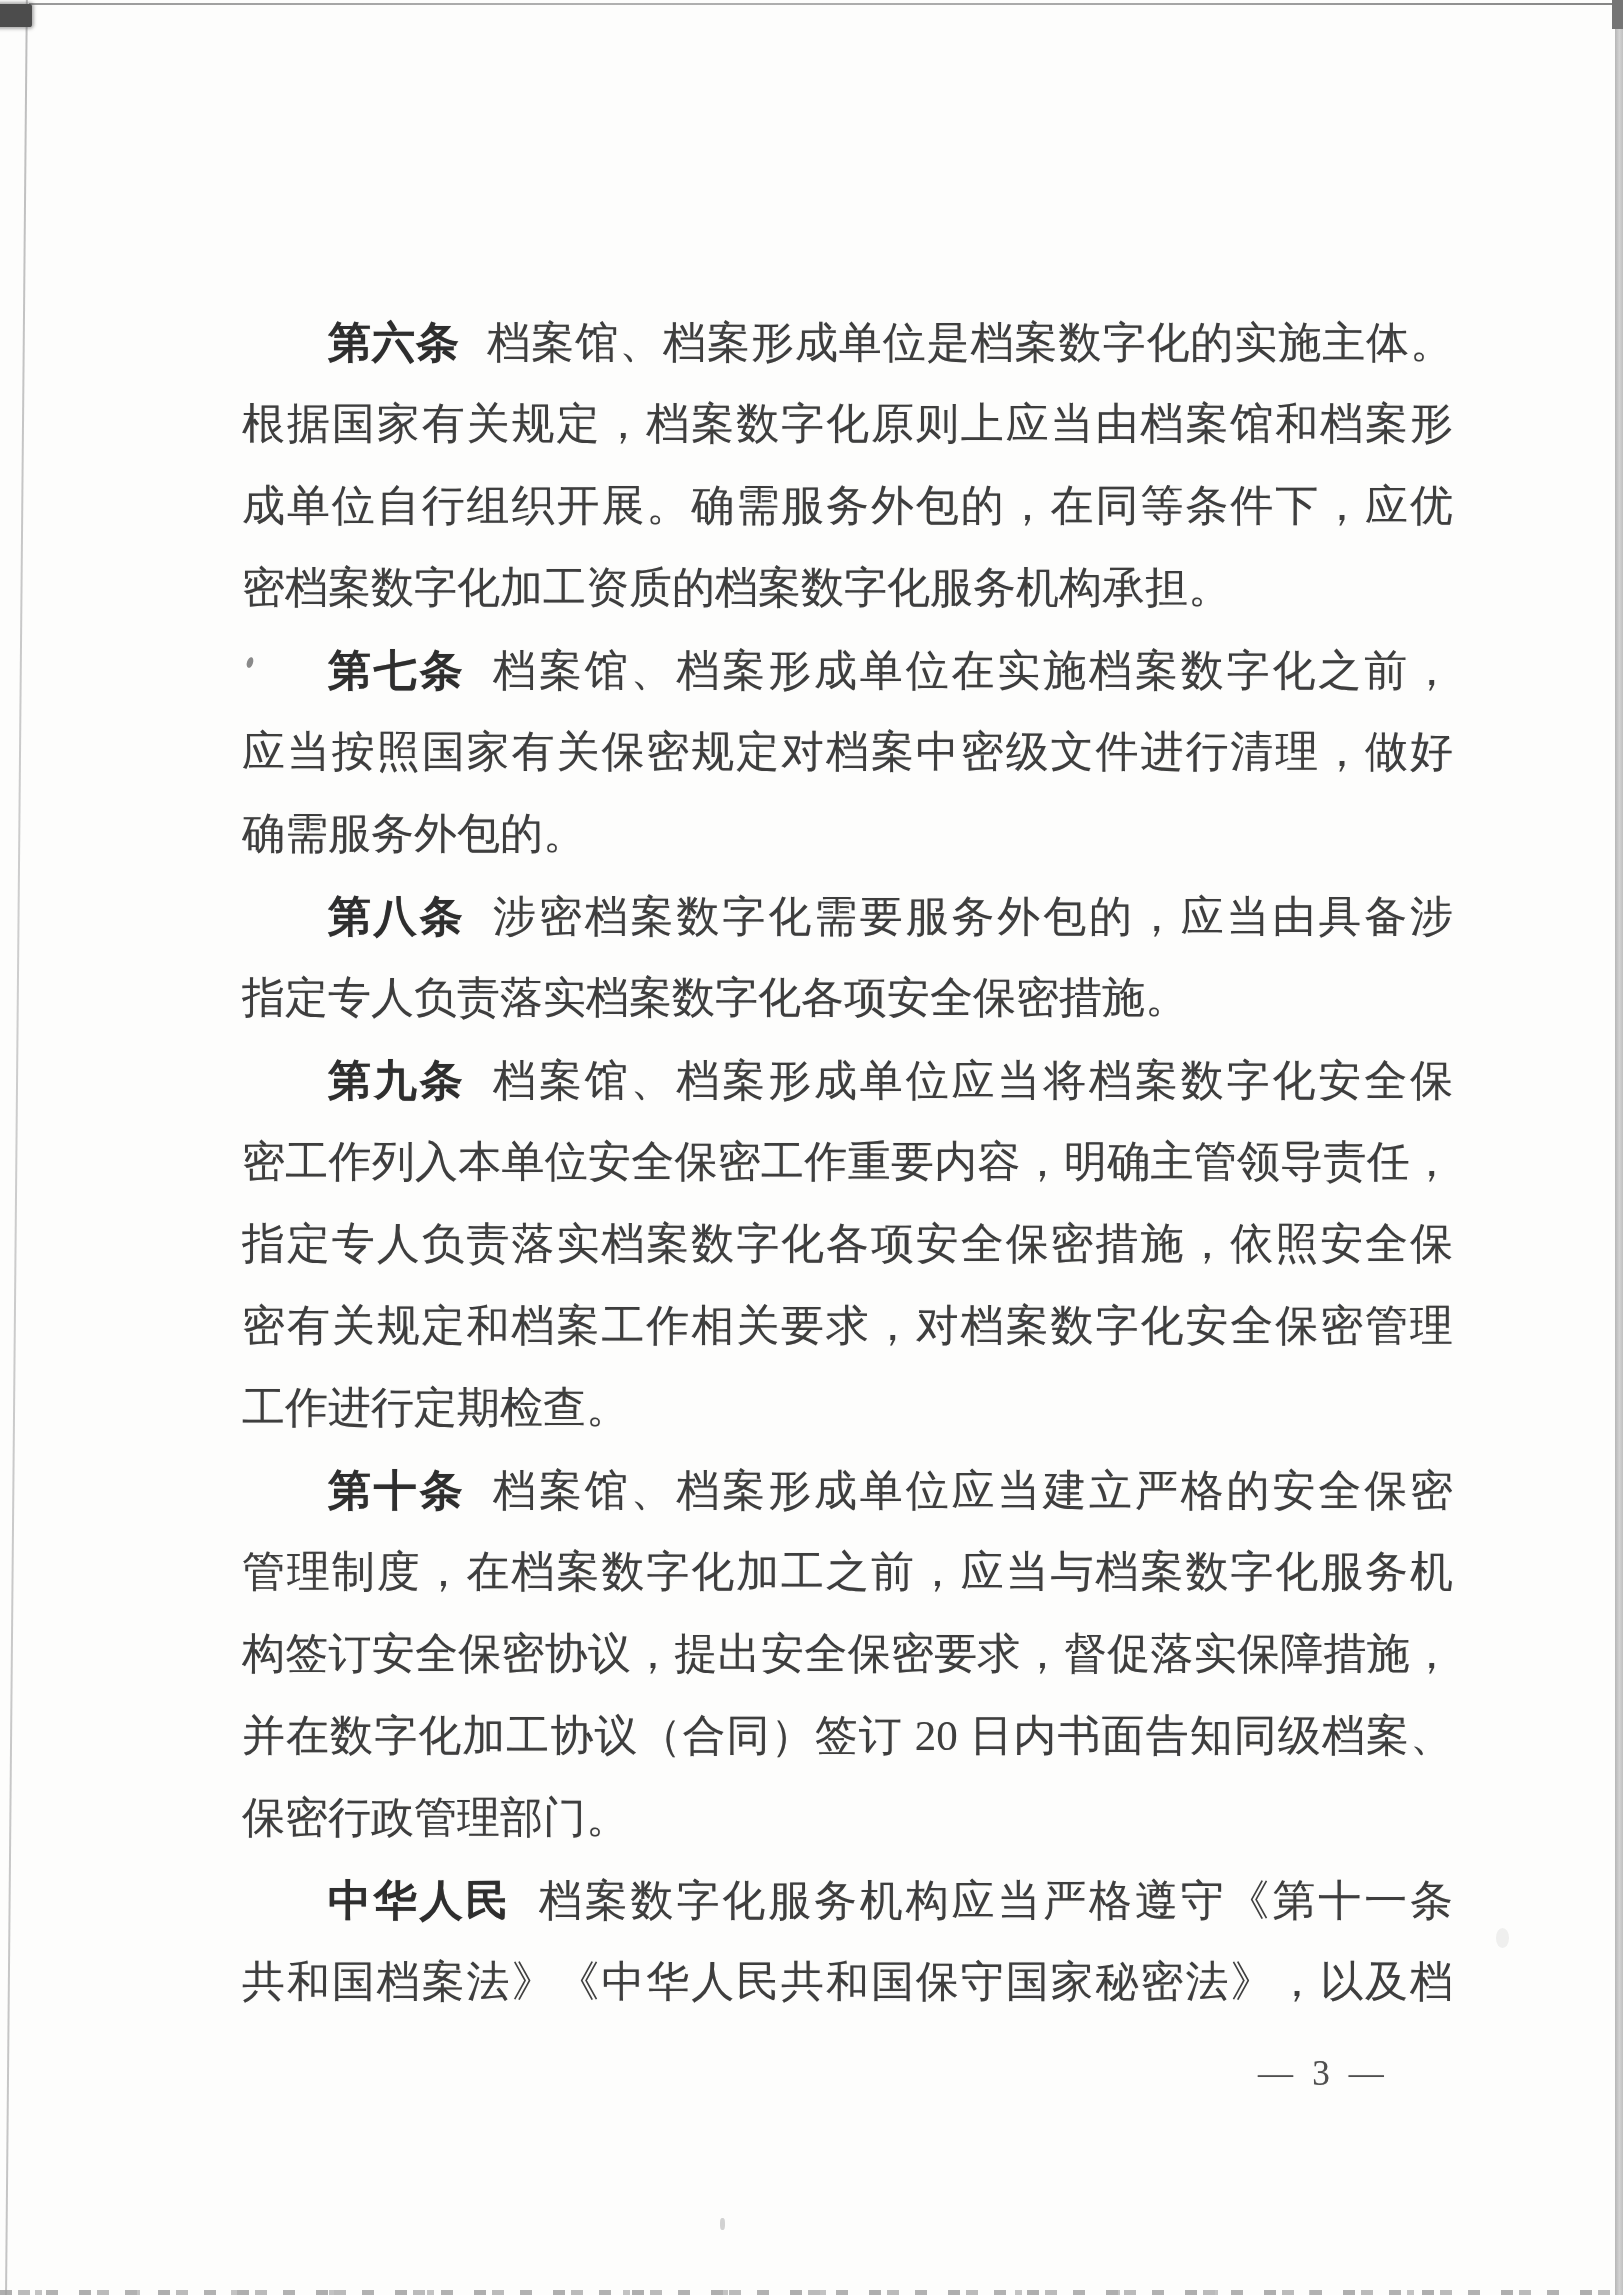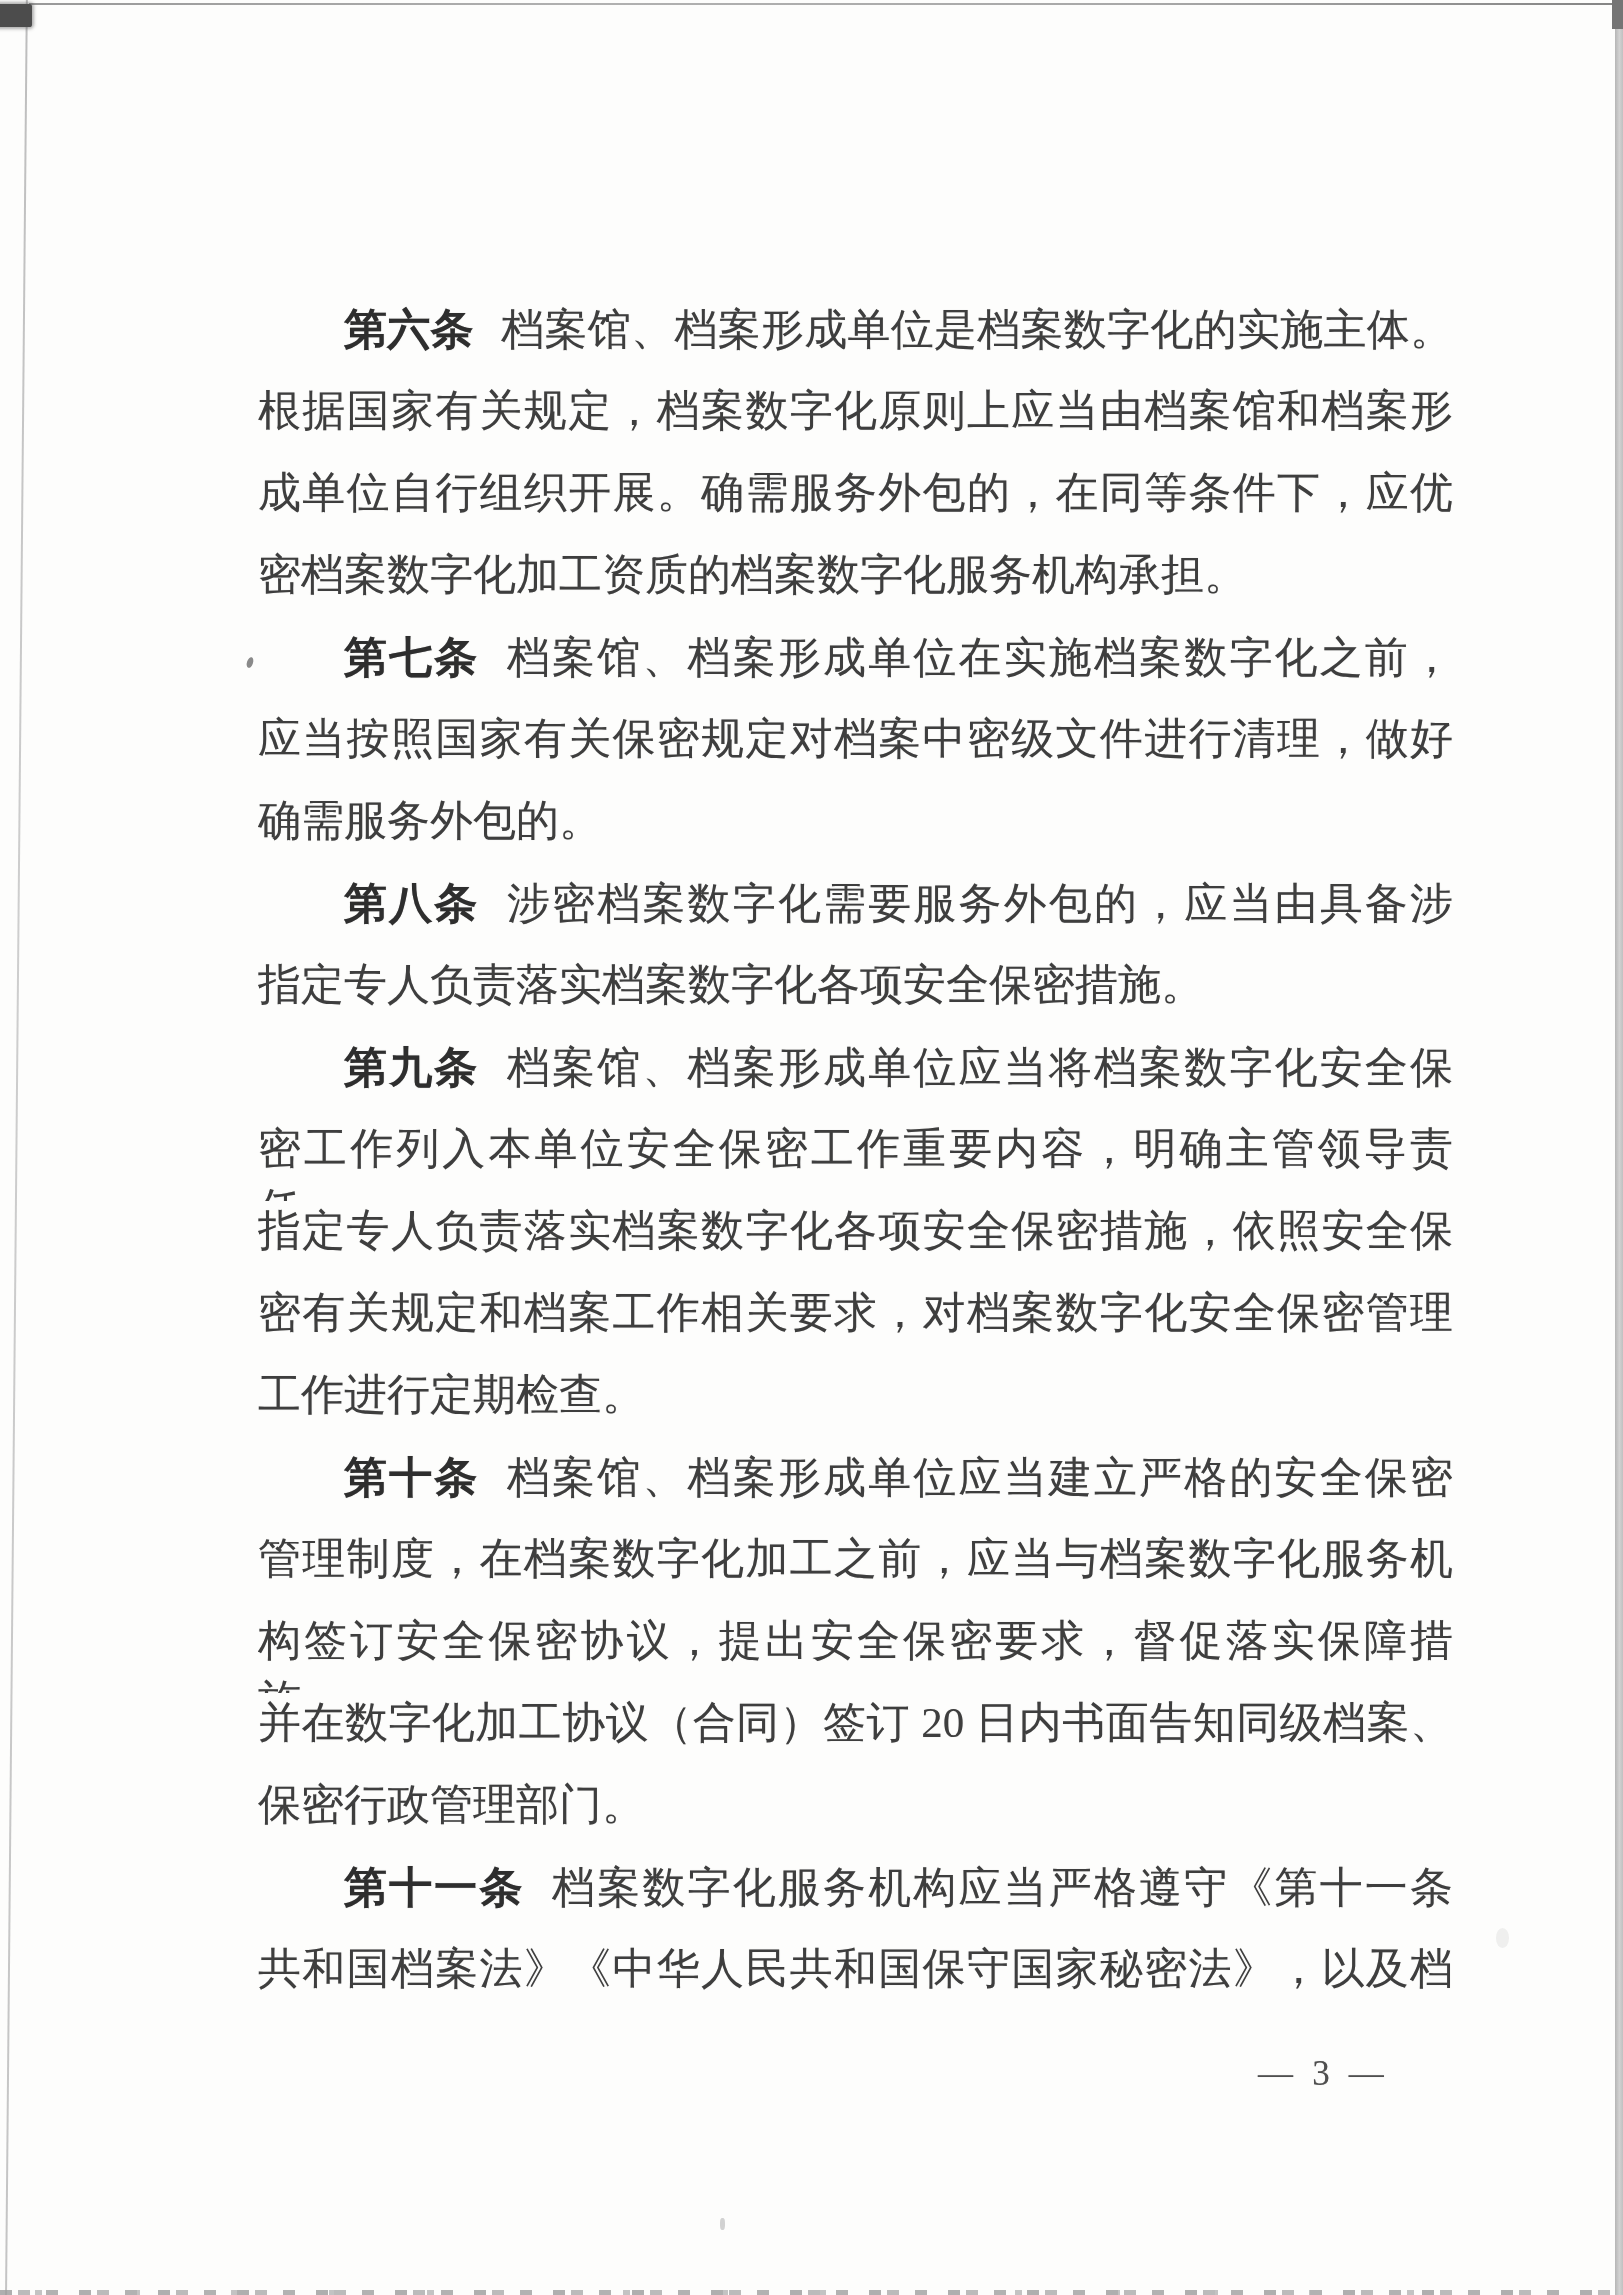--- a/index.html
+++ b/index.html
@@ -13,25 +13,24 @@
   
   .doc-body{
     position:absolute;
     left:242px;top:299px;width:1211px;
     font-size:43px;
     color:#3e3e3e;
     text-shadow:0 0 0.7px rgba(70,70,70,.35);
   }
   .line{
     height:82px;
-    line-height:60px;
+    line-height:86px;
     text-align:justify;
     text-align-last:justify;
     overflow:hidden;
-    margin-left:16px;
   }
   .line.end{text-align-last:left;}
   .line.indent{text-indent:86px;}
   .head{
     font-family:"Liberation Sans","DejaVu Sans",sans-serif;
     font-weight:700;
     color:#2e2e2e;
     margin-right:27.5px;
     text-shadow:0 0 0.7px rgba(40,40,40,.5);
   }
@@ -109,20 +108,20 @@
       <div class="line indent"><span class="head">第九条</span><span>档案馆、档案形成单位应当将档案数字化安全保</span></div>
       <div class="line"><span>密工作列入本单位安全保密工作重要内容，明确主管领导责任，</span></div>
       <div class="line"><span>指定专人负责落实档案数字化各项安全保密措施，依照安全保</span></div>
       <div class="line"><span>密有关规定和档案工作相关要求，对档案数字化安全保密管理</span></div>
       <div class="line end"><span>工作进行定期检查。</span></div>
       <div class="line indent"><span class="head">第十条</span><span>档案馆、档案形成单位应当建立严格的安全保密</span></div>
       <div class="line"><span>管理制度，在档案数字化加工之前，应当与档案数字化服务机</span></div>
       <div class="line"><span>构签订安全保密协议，提出安全保密要求，督促落实保障措施，</span></div>
       <div class="line"><span>并在数字化加工协议（合同）签订 20 日内书面告知同级档案、</span></div>
       <div class="line end"><span>保密行政管理部门。</span></div>
-      <div class="line indent"><span class="head">第十一条</span><span>档案数字化服务机构应当严格遵守《第十一条</span></div>
+      <div class="line indent"><span class="head">中华人民</span><span>档案数字化服务机构应当严格遵守《第十一条</span></div>
       <div class="line"><span>共和国档案法》《中华人民共和国保守国家秘密法》，以及档</span></div>
     </div>
 
   <div class="page-number">— 3 —</div>
 
 </div>
 
 
 </body></html>

